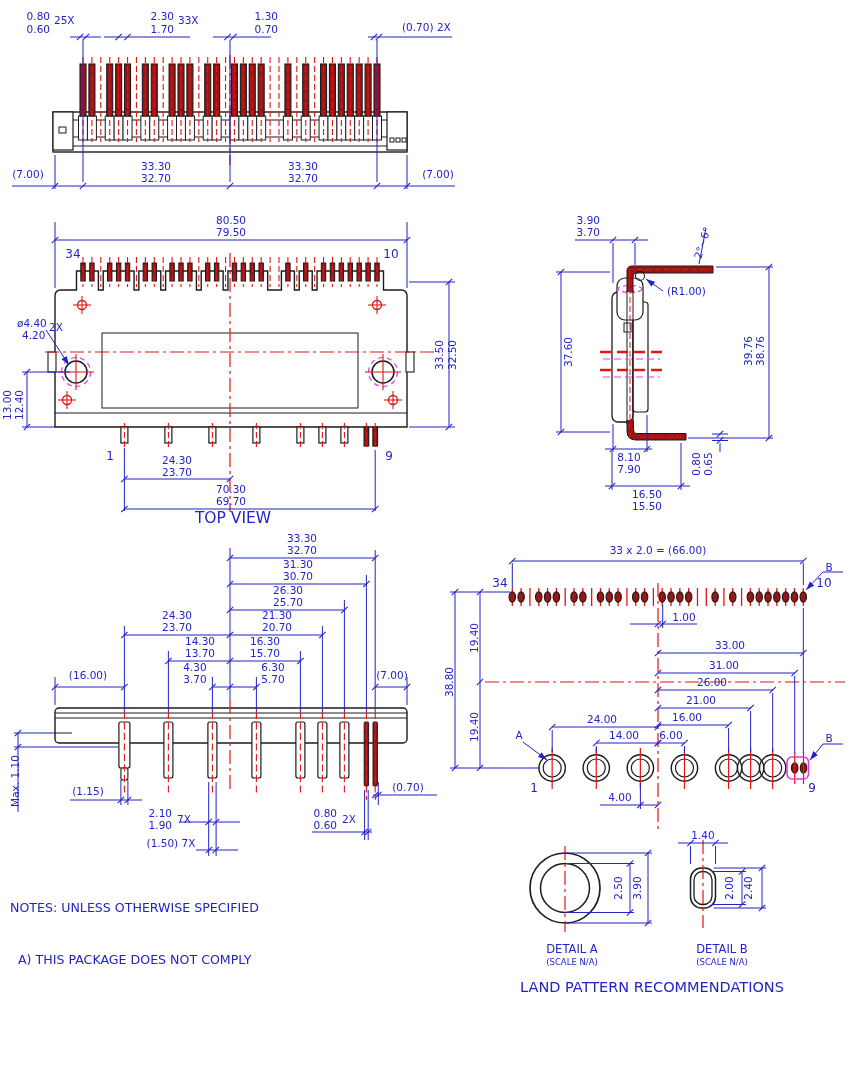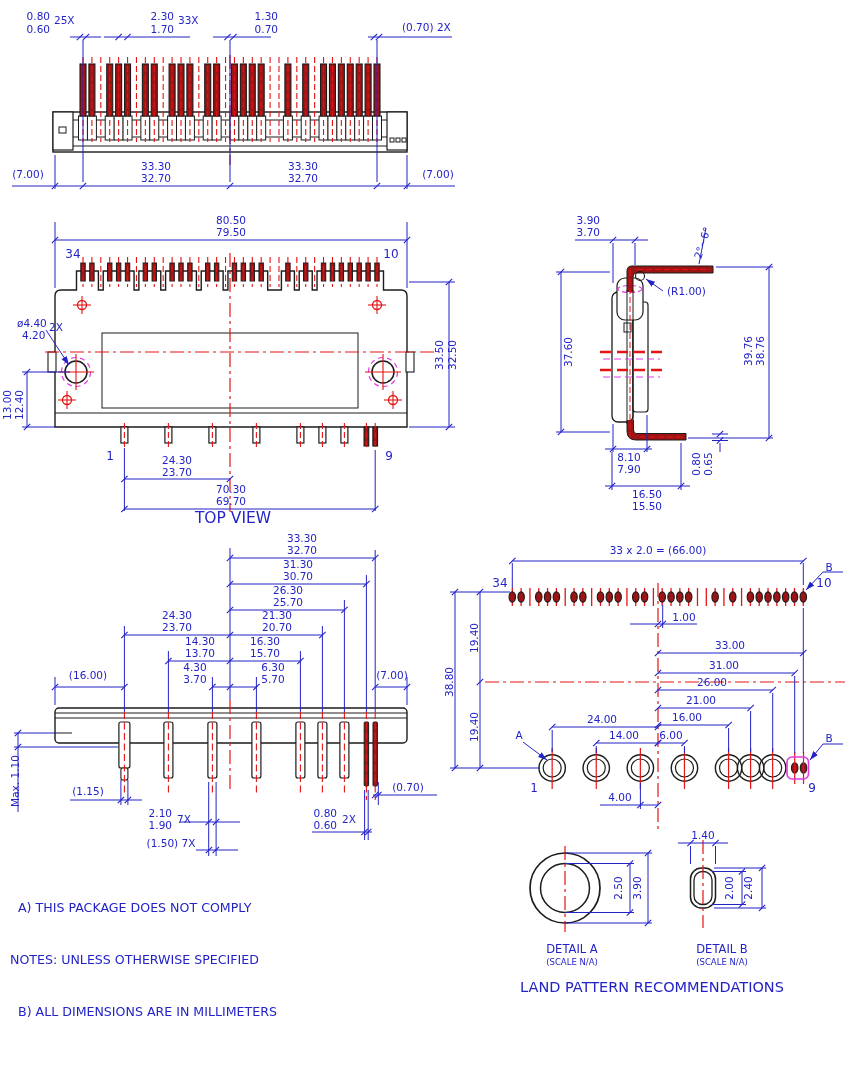--- a/index.html
+++ b/index.html
@@ -736,23 +736,22 @@
     <text class="m" x="703" y="839">1.40</text>
     <text class="m" transform="rotate(-90 733 888)" x="733" y="888">2.00</text>
     <text class="m" transform="rotate(-90 752 888)" x="752" y="888">2.40</text>
     <text class="m dt" x="722" y="953">DETAIL B</text>
     <text class="m scl" x="722" y="965">(SCALE N/A)</text>
     <text class="m ttl" x="652" y="992">LAND PATTERN RECOMMENDATIONS</text>
   </g>
 </svg>
 
 <div id="notes">
+  <div>NOTES: UNLESS OTHERWISE SPECIFIED</div>
   <div>  A) THIS PACKAGE DOES NOT COMPLY</div>
-  <div>NOTES: UNLESS OTHERWISE SPECIFIED</div>
-  <div>  B) ALL DIMENSIONS ARE IN MILLIMETERS</div>
   
   
   
   
   
   
   
   
 </div>
 

